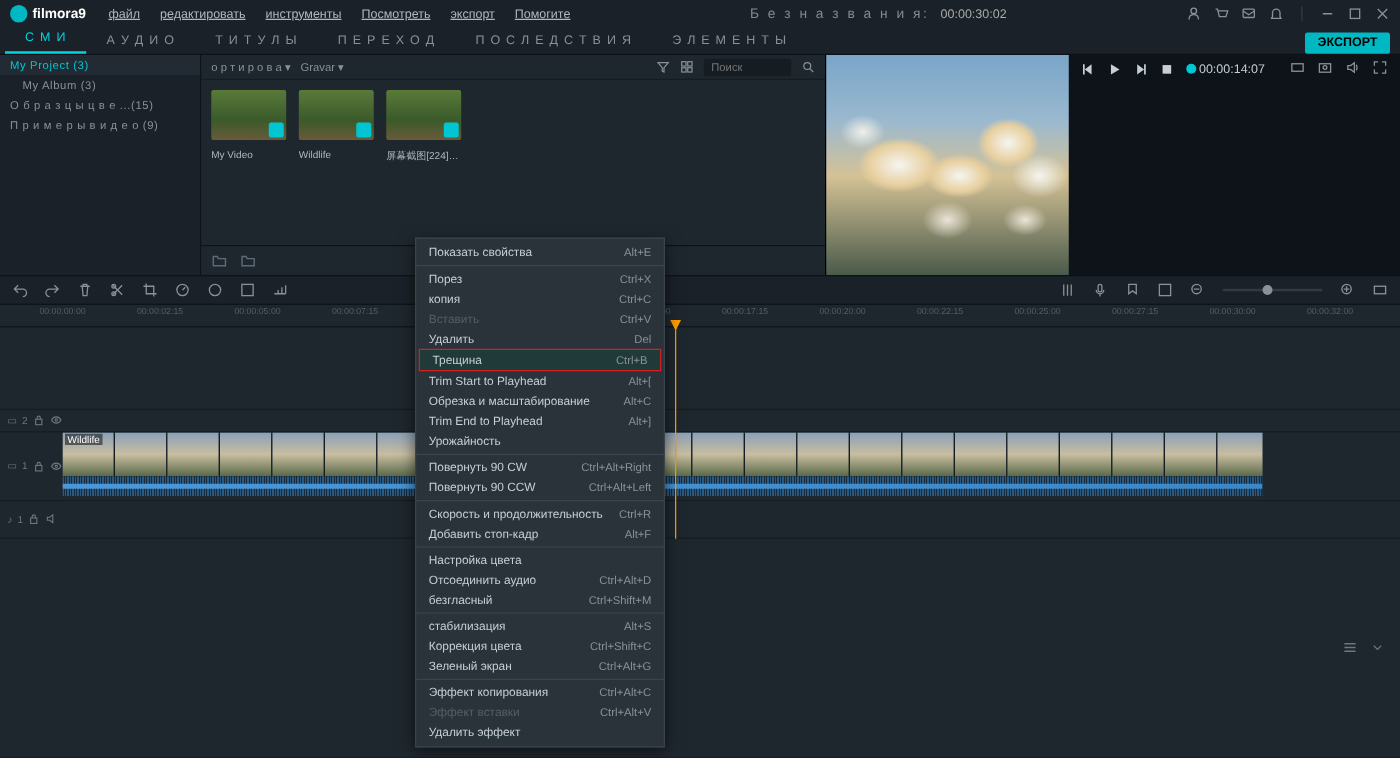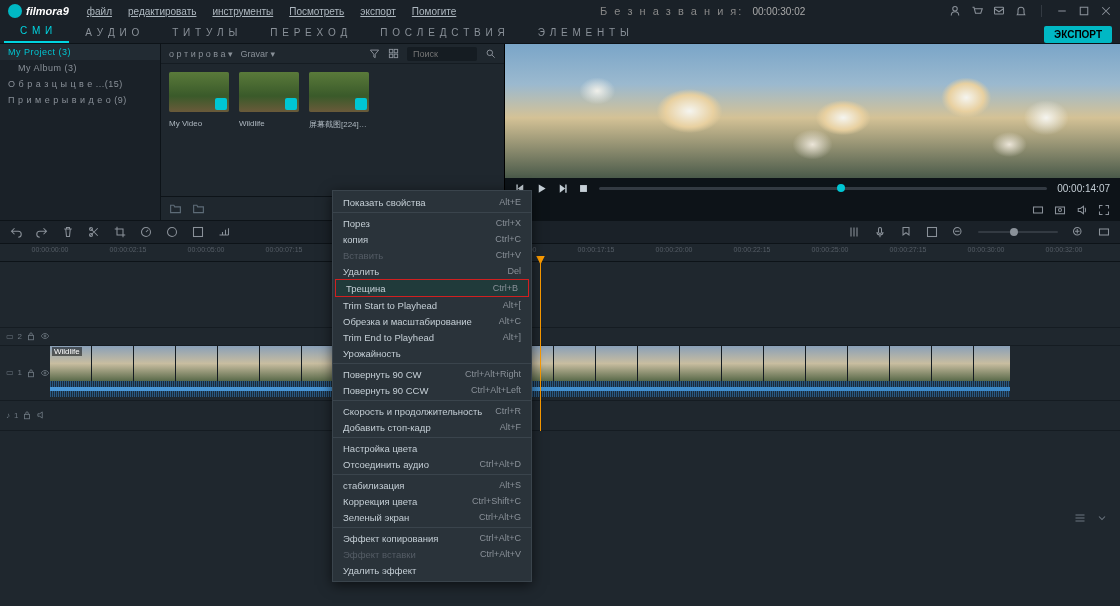--- a/index.html
+++ b/index.html
@@ -3,21 +3,21 @@
 <meta charset="utf-8">
 <style>
 * { margin: 0; padding: 0; box-sizing: border-box; font-family: Arial, sans-serif; user-select: none; }
 html, body { width: 1120px; height: 606px; overflow: hidden; background: #151c22; color: #c5cfd6; font-size: 10px; }
 .app { width: 100%; height: 100%; display: flex; flex-direction: column; }
 
 
 .titlebar { height: 22px; background: #1a2128; display: flex; align-items: center; padding: 0 8px; }
 .logo { display: flex; align-items: center; gap: 4px; }
 .logo-icon { width: 14px; height: 14px; background: #00b8c4; border-radius: 50%; }
-.logo-text { font-size: 11px; font-weight: bold; color: #fff; font-style: italic; }
+.logo-text { font-size: 11px; font-weight: bold; color: #fff; }
 .menu { display: flex; gap: 16px; margin-left: 18px; font-size: 10px; color: #aeb8c0; }
 .menu span { cursor: pointer; text-decoration: underline; }
 .doc-title { flex: 1; text-align: center; font-size: 11px; letter-spacing: 2px; color: #888; }
 .doc-time { color: #aaa; font-size: 10px; margin-left: 4px; letter-spacing: 0; }
 .win-icons { display: flex; gap: 10px; align-items: center; color: #8a9199; }
 .win-icons svg { width: 12px; height: 12px; }
 .divider-v { width: 1px; height: 12px; background: #333a42; margin: 0 4px; }
 
 
 .tabrow { height: 22px; background: #1a2128; display: flex; align-items: flex-end; border-bottom: 1px solid #0d1318; padding-left: 4px; gap: 0; }
@@ -41,21 +41,21 @@
 .thumbs { padding: 8px; display: flex; gap: 10px; }
 .thumb { width: 60px; }
 .thumb-img { width: 60px; height: 40px; background: #3a4a30; border-radius: 2px; position: relative; overflow: hidden; }
 .thumb-img::before { content: ""; position: absolute; inset: 0; background: linear-gradient(180deg,#5a7a3a 0%, #3a5a2a 60%, #6a5a3a 100%); }
 .thumb-label { font-size: 8px; color: #aeb8c0; margin-top: 7px; overflow: hidden; text-overflow: ellipsis; white-space: nowrap; }
 .thumb .play-overlay { position: absolute; right: 2px; bottom: 2px; width: 12px; height: 12px; background: #00c6d3; border-radius: 2px; }
 .media-bottom-icons { margin-top: auto; height: 24px; display: flex; align-items: center; padding: 0 8px; gap: 10px; color: #5d6b77; border-top: 1px solid #0d1318; }
 .media-bottom-icons svg { width: 13px; height: 13px; }
 
 
-.preview { width: 616px; display: flex; flex-direction: column; background: #0d1318; border-left: 1px solid #000; }
+.preview { width: 460px; display: flex; flex-direction: row; background: #0d1318; border-left: 1px solid #000; }
 .preview-video { flex: 1; background: linear-gradient(180deg,#7aa5c8 0%, #9bb9cf 30%, #d4c296 55%, #4a5a4a 100%); position: relative; }
 .preview-video .birds { position: absolute; inset: 0; background: 
   radial-gradient(ellipse 60px 40px at 30% 50%, #f5f5f0 0%, #e8d0a0 40%, transparent 55%),
   radial-gradient(ellipse 55px 35px at 55% 55%, #f5f5f0 0%, #e8d0a0 35%, transparent 50%),
   radial-gradient(ellipse 50px 40px at 75% 40%, #f5f5f0 0%, #e8d0a0 35%, transparent 50%),
   radial-gradient(ellipse 45px 35px at 88% 55%, #f5f5f0 0%, transparent 50%),
   radial-gradient(ellipse 40px 30px at 15% 35%, #f0f0ea 0%, transparent 45%),
   radial-gradient(ellipse 40px 30px at 50% 75%, #ebe5d8 0%, transparent 50%),
   radial-gradient(ellipse 35px 25px at 82% 75%, #ebe5d8 0%, transparent 50%);
 }
@@ -491,20 +491,24 @@
     </div>
     <div class="ctx-sep"></div>
     <div class="ctx-item">
       <span>Настройка цвета</span>
       <span class="sc"></span>
     </div>
     <div class="ctx-item">
       <span>Отсоединить аудио</span>
       <span class="sc">Ctrl+Alt+D</span>
     </div>
+    <div class="ctx-item">
+      <span>безгласный</span>
+      <span class="sc">Ctrl+Shift+M</span>
+    </div>
     <div class="ctx-sep"></div>
     <div class="ctx-item">
       <span>стабилизация</span>
       <span class="sc">Alt+S</span>
     </div>
     <div class="ctx-item">
       <span>Коррекция цвета</span>
       <span class="sc">Ctrl+Shift+C</span>
     </div>
     <div class="ctx-item">

